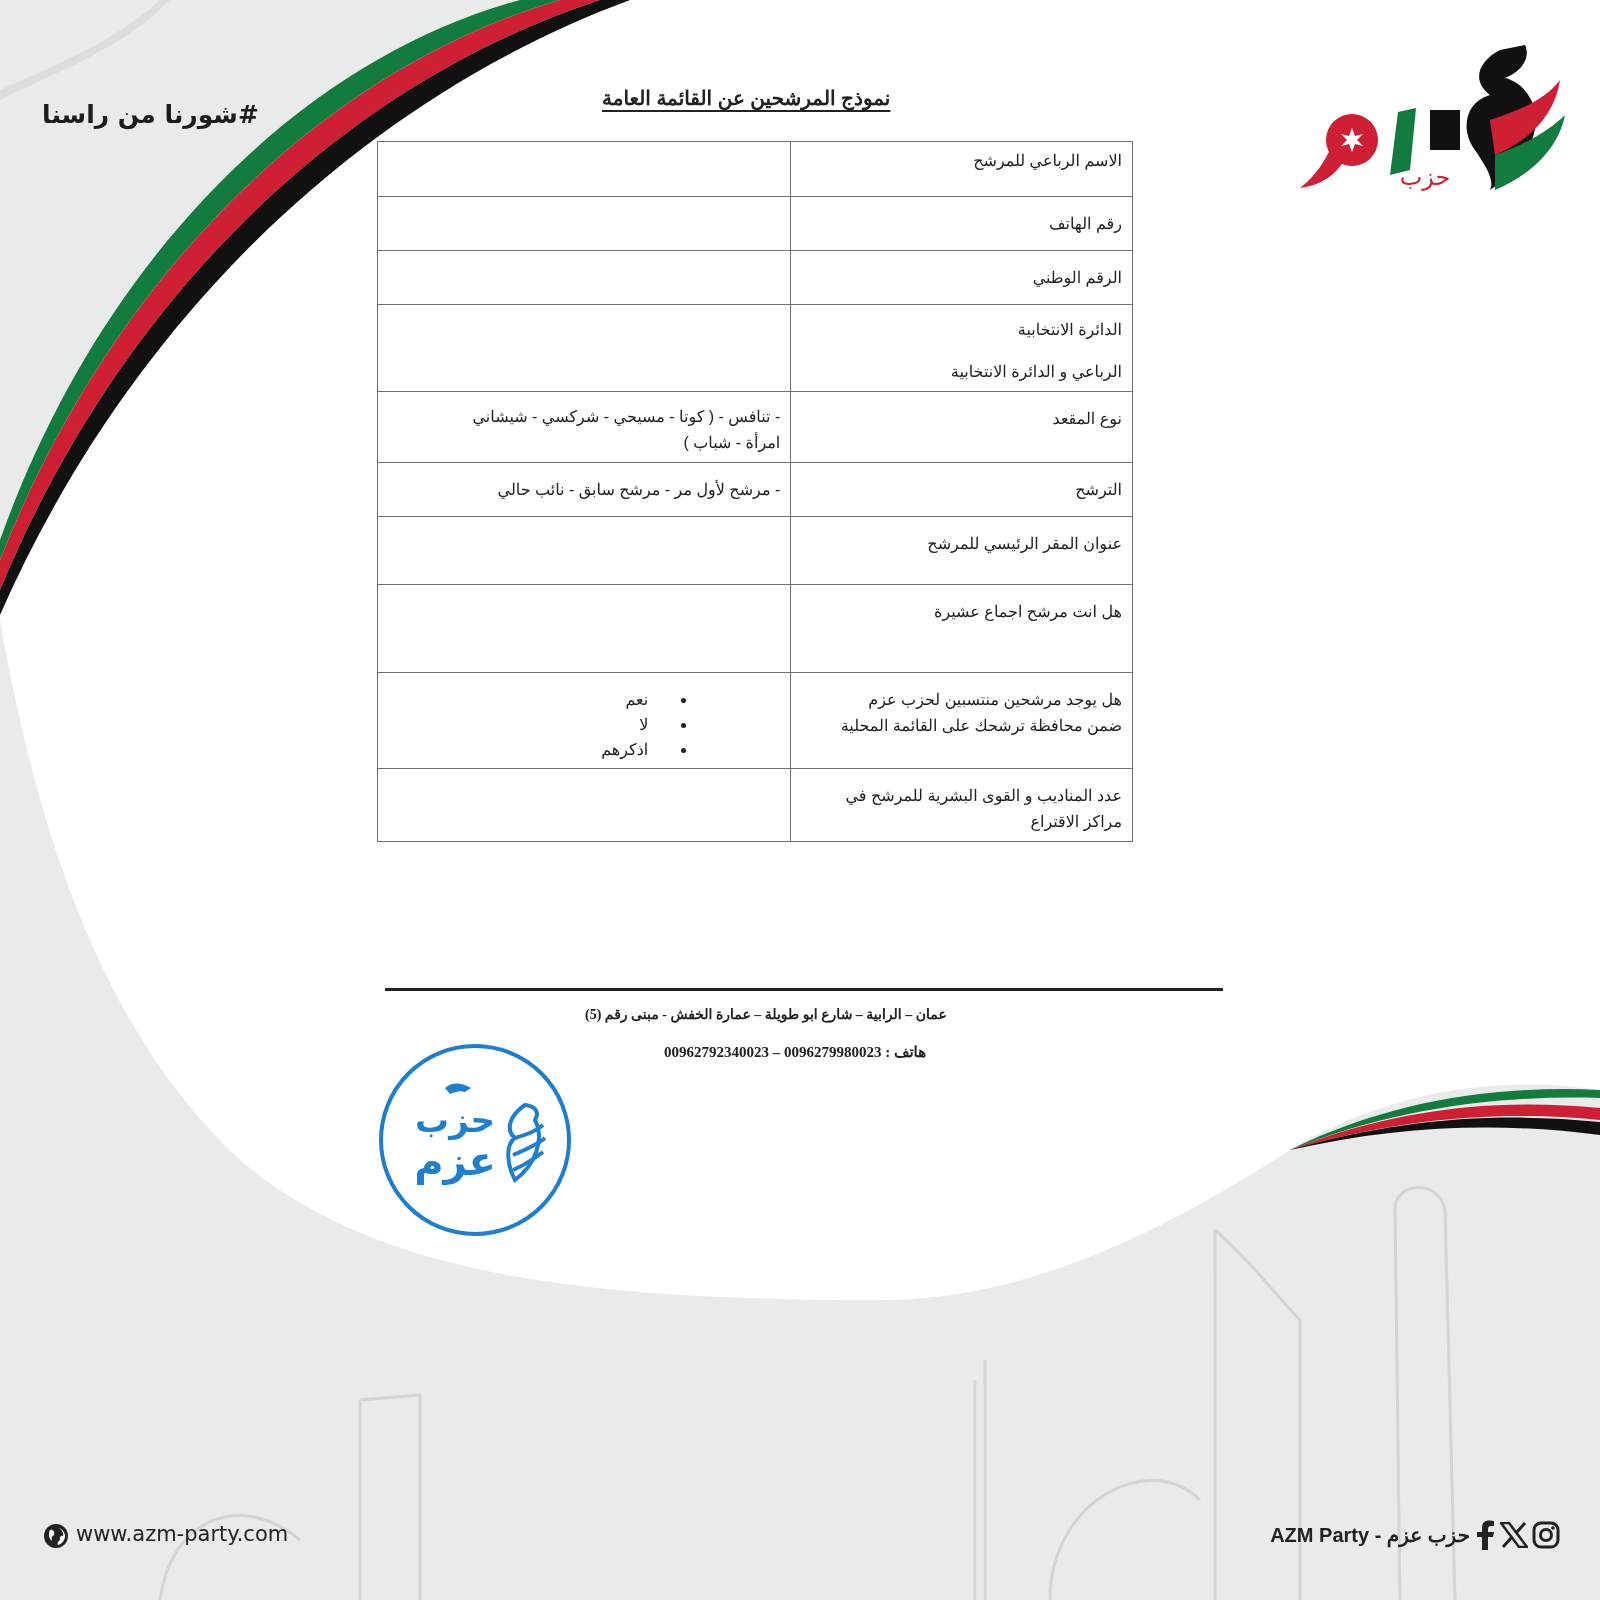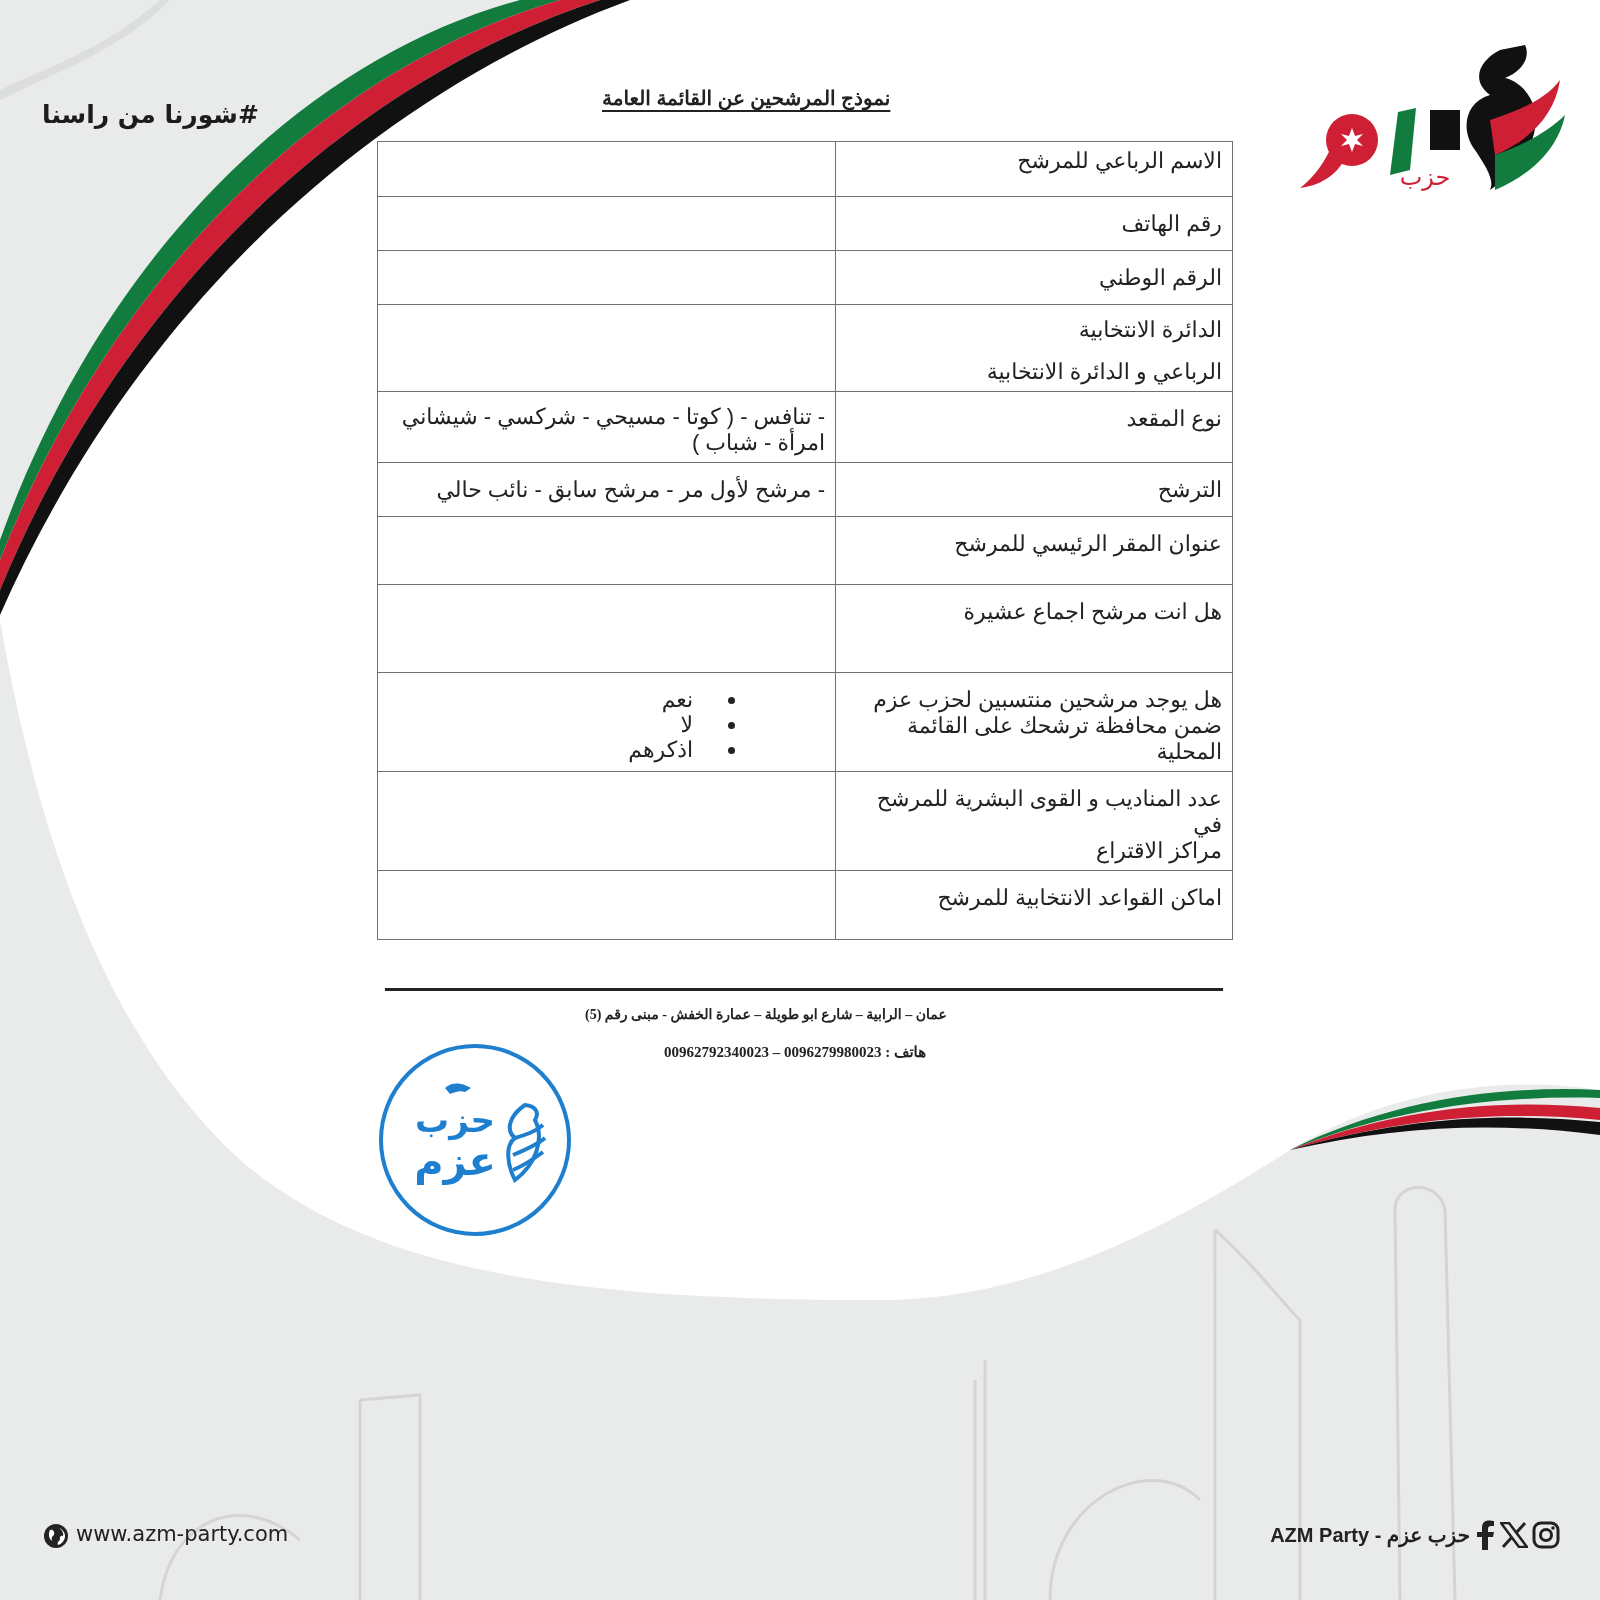--- a/index.html
+++ b/index.html
@@ -1,21 +1,21 @@
 <!DOCTYPE html>
 <html><head>
 <meta charset="utf-8">
 <style>
   html, body { margin:0; padding:0; }
   body { width:1600px; height:1600px; position:relative; overflow:hidden; background:#e9eaea; font-family:"DejaVu Sans", sans-serif; }
   .bg-svg { position:absolute; left:0; top:0; width:1600px; height:1600px; }
   .hashtag { position:absolute; left:42px; top:100px; font-size:25px; font-weight:bold; color:#1c1c1c; direction:rtl; font-family:"DejaVu Sans", sans-serif; }
   .logo { position:absolute; left:1290px; top:40px; width:280px; height:160px; }
   .doc-title { position:absolute; left:602px; top:86px; width:320px; text-align:left; direction:rtl; font-family:Liberation Sans, sans-serif; font-weight:bold; font-size:20px; color:#222; text-decoration:underline; text-underline-offset:5px; }
-  table.form { position:absolute; left:377px; top:141px; width:856px; border-collapse:collapse; direction:rtl; font-family:"Liberation Sans", sans-serif; font-size:22px; color:#222; }
+  table.form { position:absolute; left:377px; top:141px; width:756px; border-collapse:collapse; direction:rtl; font-family:"Liberation Sans", sans-serif; font-size:16px; color:#222; }
   table.form td { border:1.5px solid #6f6f6f; vertical-align:top; padding:6px 10px; }
   table.form td.label { width:382px; }
   table.form td.value { width:442px; }
   .lbl-line { display:block; line-height:26px; }
   .bullets { list-style:disc; margin:10px 0 0 0; padding-right:110px; line-height:25px; }
   .bullets li { padding-right:22px; }
   .sep-line { position:absolute; left:385px; top:988px; width:838px; height:3px; background:#222; }
   .addr { position:absolute; left:585px; top:1006px; width:420px; text-align:left; direction:rtl; font-family:"Liberation Serif", serif; font-weight:bold; font-size:14px; color:#222; }
   .phone { position:absolute; left:585px; top:1043px; width:420px; text-align:center; direction:rtl; font-family:"Liberation Serif", serif; font-weight:bold; font-size:15px; color:#222; }
   .stamp { position:absolute; left:375px; top:1040px; width:200px; height:200px; }
@@ -139,26 +139,20 @@
       </ul>
     </td>
   </tr>
   <tr style="height:69px">
     <td class="label" style="padding-top:14px">
       <span class="lbl-line">عدد المناديب و القوى البشرية للمرشح في</span>
       <span class="lbl-line">مراكز الاقتراع</span>
     </td>
     <td class="value"></td>
   </tr>
-  <tr style="height:69px">
-    <td class="label" style="padding-top:14px">
-          <span class="lbl-line">اماكن القواعد الانتخابية للمرشح</span>
-        </td>
-    <td class="value"></td>
-  </tr>
 </tbody>
   </table>
 
 <div class="sep-line"></div>
 <div class="addr">عمان – الرابية – شارع ابو طويلة – عمارة الخفش - مبنى رقم (5)</div>
 <div class="phone">هاتف : 0096279980023 – 00962792340023</div>
 
 <svg class="stamp" viewBox="0 0 200 200">
   <circle cx="100" cy="100" r="94" fill="none" stroke="#1f7fcf" stroke-width="4"></circle>
   <path d="M150,65 C135,75 130,90 140,98 C130,105 132,125 140,140 C160,125 170,100 160,80 C165,72 160,66 150,65 Z" fill="none" stroke="#1f7fcf" stroke-width="4"></path>

